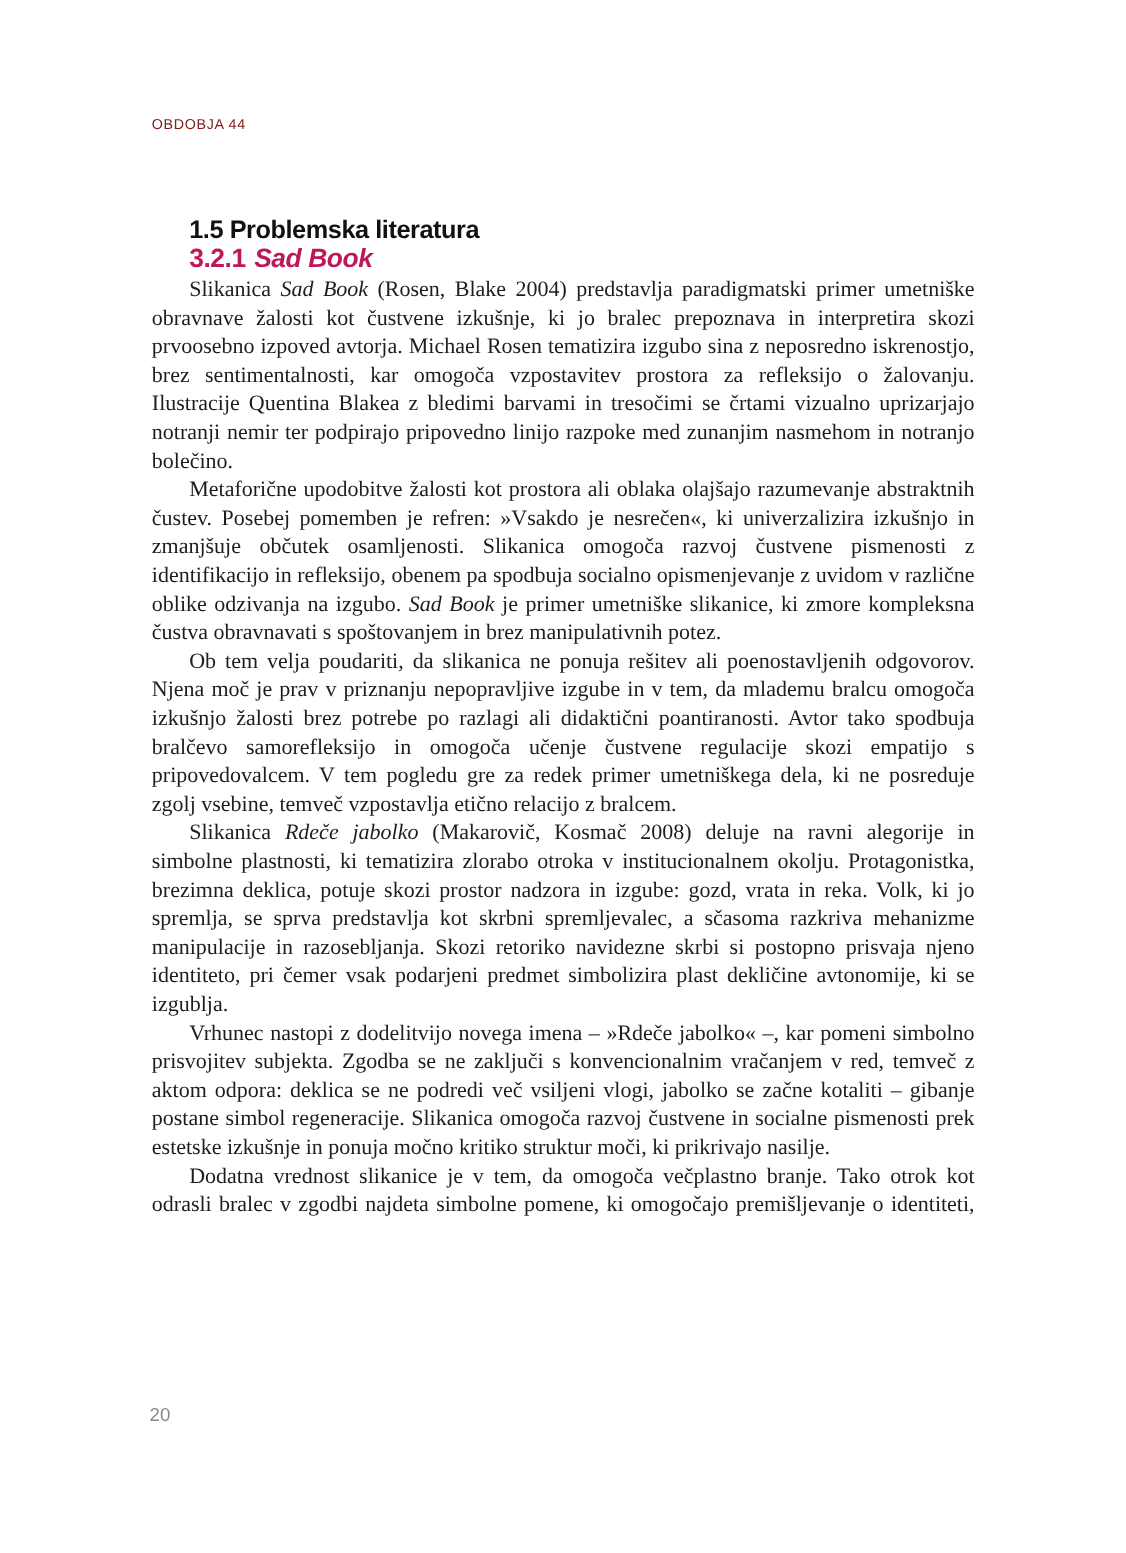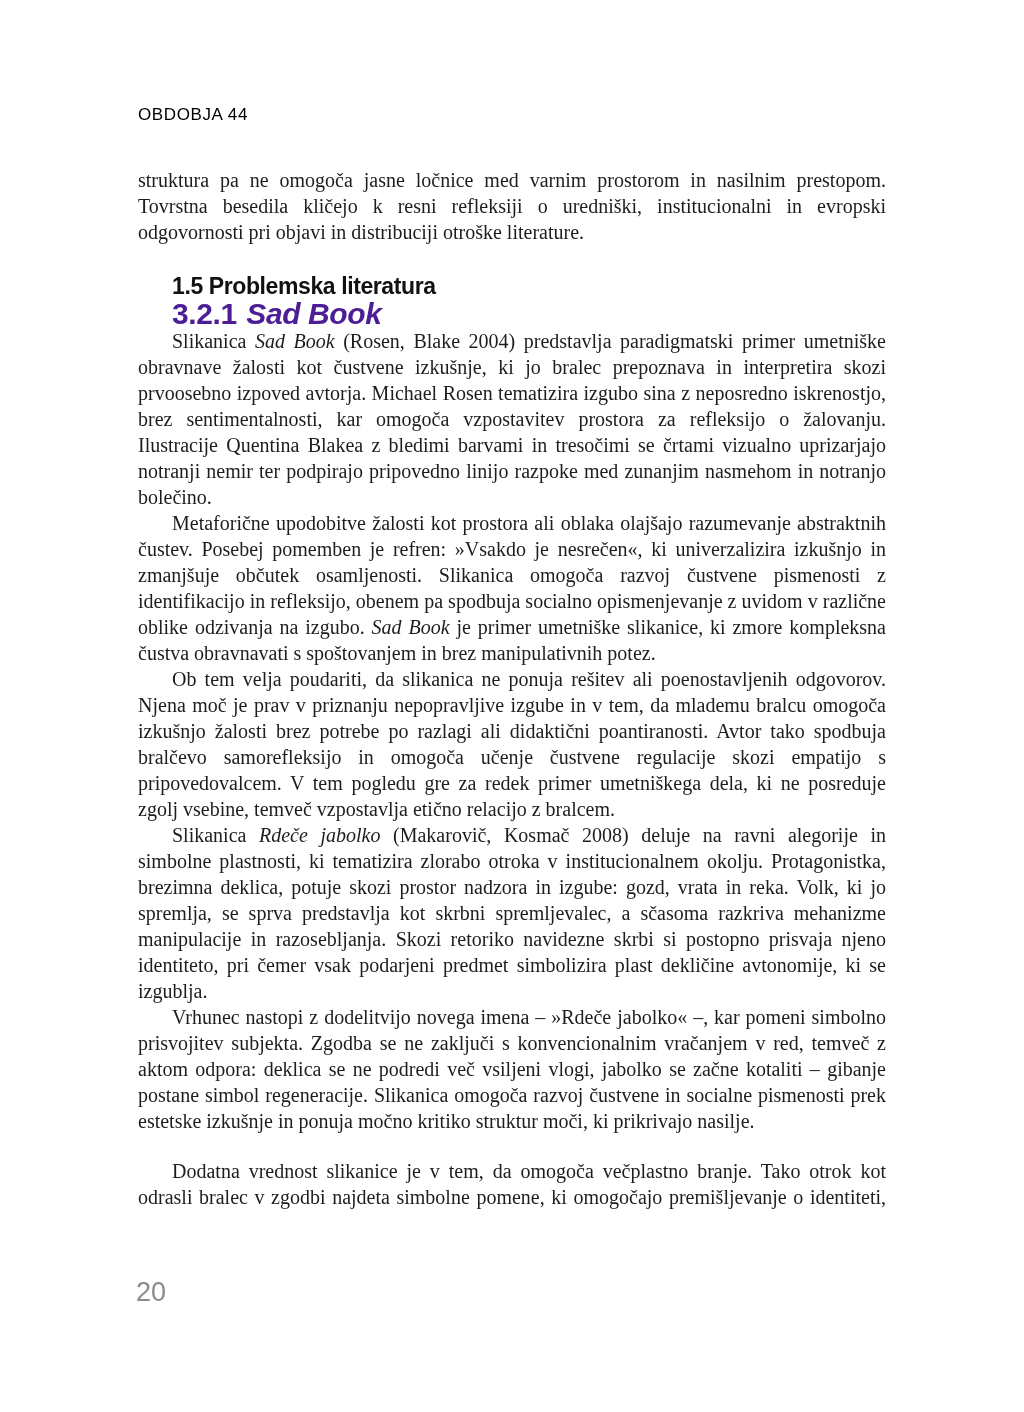--- a/index.html
+++ b/index.html
@@ -11,82 +11,81 @@
     background: #ffffff;
     color: #1d1d1d;
     font-family: "Liberation Serif", serif;
     overflow: hidden;
   }
   .running-header {
     position: absolute;
     left: 138px;
     top: 105px;
     font-family: "Liberation Sans", sans-serif;
-    font-size: 17px;
+    font-size: 13px;
     letter-spacing: 0.6px;
-    color: #000000;
+    color: #7f1d1d;
   }
   .content {
     position: absolute;
     left: 138px;
     top: 167px;
     width: 748px;
   }
   .body-text {
     font-size: 20px;
     line-height: 26px;
     text-align: justify;
     text-indent: 34px;
     color: #1d1d1d;
     hyphens: auto;
   }
   .no-indent { text-indent: 0; }
-  .cont-end { text-align-last: justify; margin-top: 24px; }
+  .cont-end { text-align-last: justify; }
   .italic { font-style: italic; }
   .section-heading {
     font-family: "Liberation Sans", sans-serif;
     font-weight: 700;
     font-size: 23px;
     line-height: 28px;
     letter-spacing: -0.4px;
     padding-left: 34px;
     margin-top: 27px;
     color: #111111;
   }
   .subsection-heading {
     font-family: "Liberation Sans", sans-serif;
     font-weight: 700;
-    font-size: 30px;
+    font-size: 24px;
     line-height: 28px;
     letter-spacing: -0.4px;
     padding-left: 34px;
-    color: #4c1d95;
+    color: #be185d;
   }
   .subsection-heading.second { margin-top: 19px; }
   .heading-number { margin-right: 0.32em; }
   .heading-title { font-style: italic; }
   .page-number {
     position: absolute;
     left: 136px;
     top: 1277px;
     font-family: "Liberation Sans", sans-serif;
-    font-size: 27px;
+    font-size: 17px;
     color: #8b8b8b;
   }
 </style>
 </head>
 <body>
 
 <div class="page">
 
   <div class="running-header">OBDOBJA 44</div>
 
   <div class="content">
 
-    <p class="body-text no-indent">struktura pa ne omogoča jasne ločnice med varnim prostorom in nasilnim prestopom. Tovrstna besedila kličejo k resni refleksiji o uredniški, institucionalni in evropski odgovornosti pri objavi in distribuciji otroške literature.</p>
 
     <h2 class="section-heading">1.5 Problemska literatura</h2>
 
     <h3 class="subsection-heading"><span class="heading-number">3.2.1</span><span class="heading-title">Sad Book</span></h3>
 
     <p class="body-text"><span>Slikanica </span><span class="italic">Sad Book</span><span> (Rosen, Blake 2004) predstavlja paradigmatski primer umetniške obravnave žalosti kot čustvene izkušnje, ki jo bralec prepoznava in interpretira skozi prvoosebno izpoved avtorja. Michael Rosen tematizira izgubo sina z neposredno iskrenostjo, brez sentimentalnosti, kar omogoča vzpostavitev prostora za refleksijo o žalovanju. Ilustracije Quentina Blakea z bledimi barvami in tresočimi se črtami vizualno uprizarjajo notranji nemir ter podpirajo pripovedno linijo razpoke med zunanjim nasmehom in notranjo bolečino.</span></p>
 
     <p class="body-text"><span>Metaforične upodobitve žalosti kot prostora ali oblaka olajšajo razumevanje abstraktnih čustev. Posebej pomemben je refren: »Vsakdo je nesrečen«, ki univerzalizira izkušnjo in zmanjšuje občutek osamljenosti. Slikanica omogoča razvoj čustvene pismenosti z identifikacijo in refleksijo, obenem pa spodbuja socialno opismenjevanje z uvidom v različne oblike odzivanja na izgubo. </span><span class="italic">Sad Book</span><span> je primer umetniške slikanice, ki zmore kompleksna čustva obravnavati s spoštovanjem in brez manipulativnih potez.</span></p>
 
     <p class="body-text">Ob tem velja poudariti, da slikanica ne ponuja rešitev ali poenostavljenih odgovorov. Njena moč je prav v priznanju nepopravljive izgube in v tem, da mlademu bralcu omogoča izkušnjo žalosti brez potrebe po razlagi ali didaktični poantiranosti. Avtor tako spodbuja bralčevo samorefleksijo in omogoča učenje čustvene regulacije skozi empatijo s pripovedovalcem. V tem pogledu gre za redek primer umetniškega dela, ki ne posreduje zgolj vsebine, temveč vzpostavlja etično relacijo z bralcem.</p>

